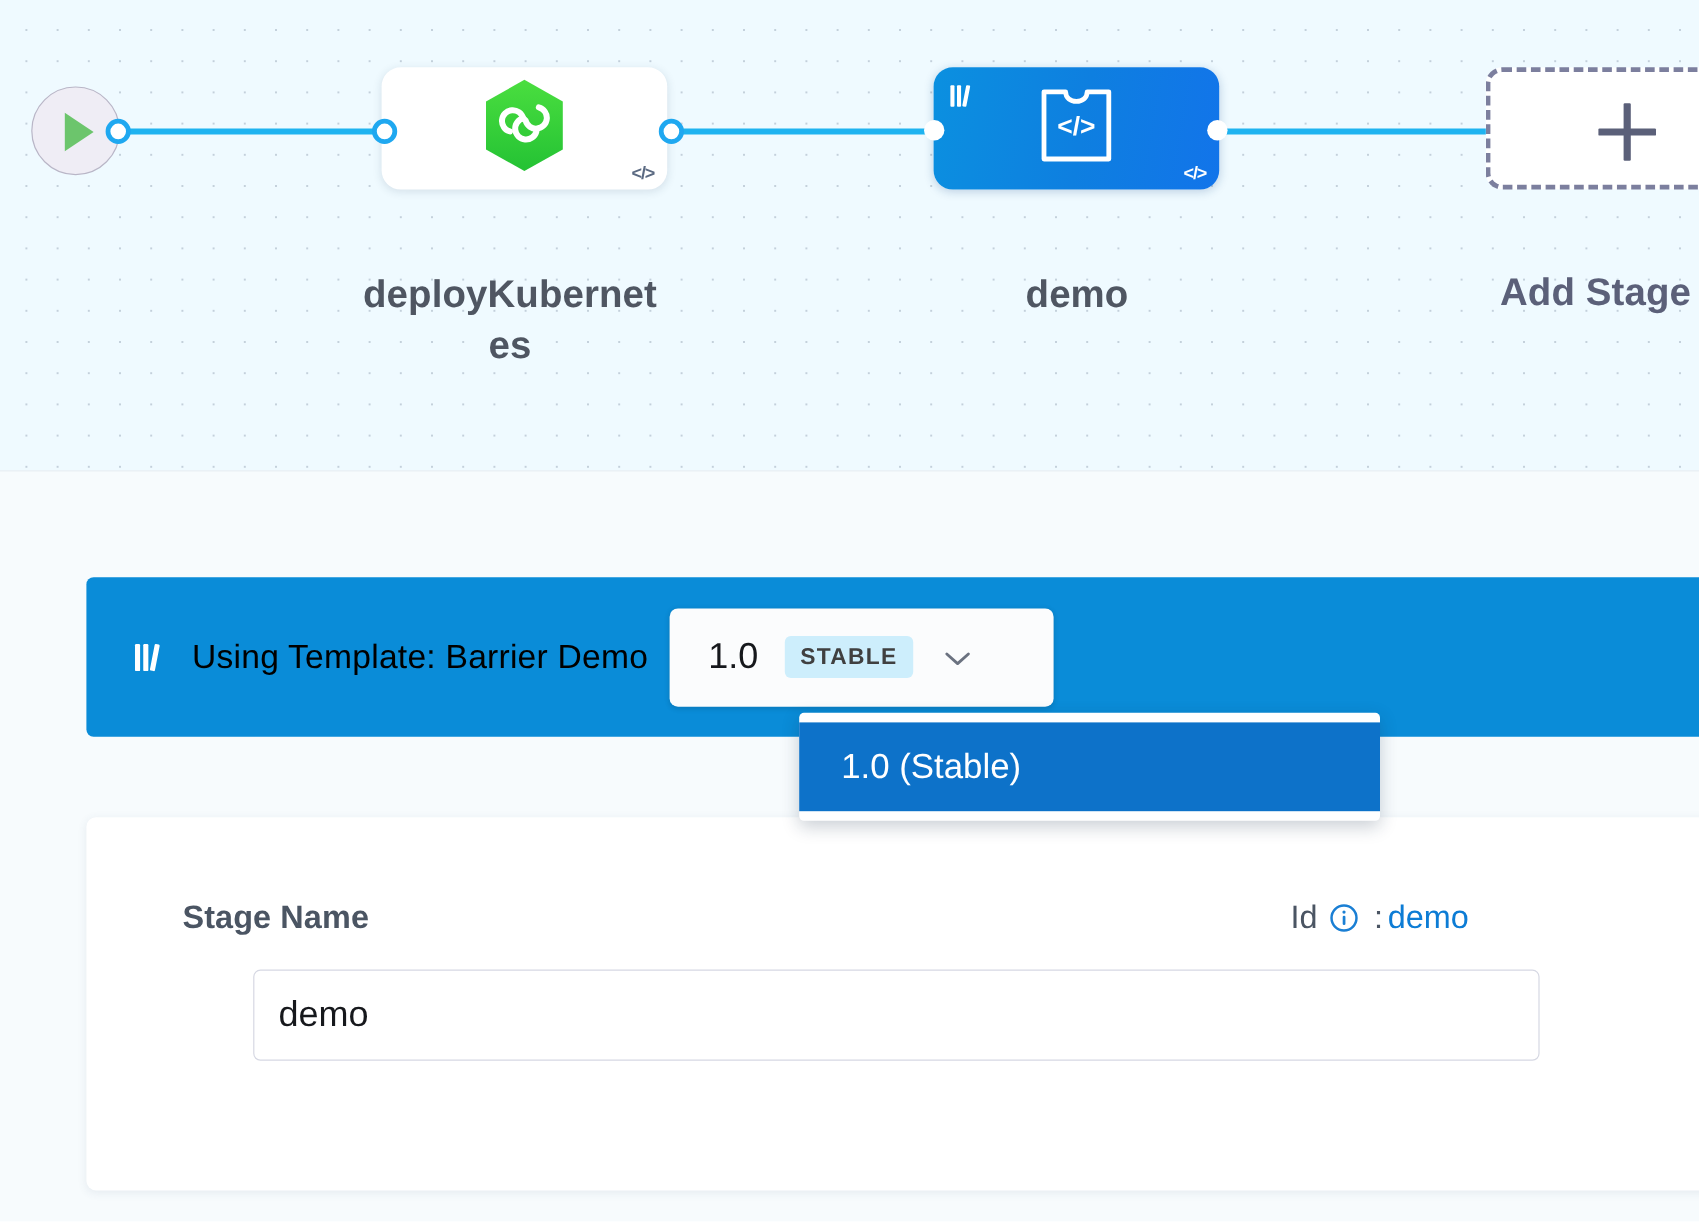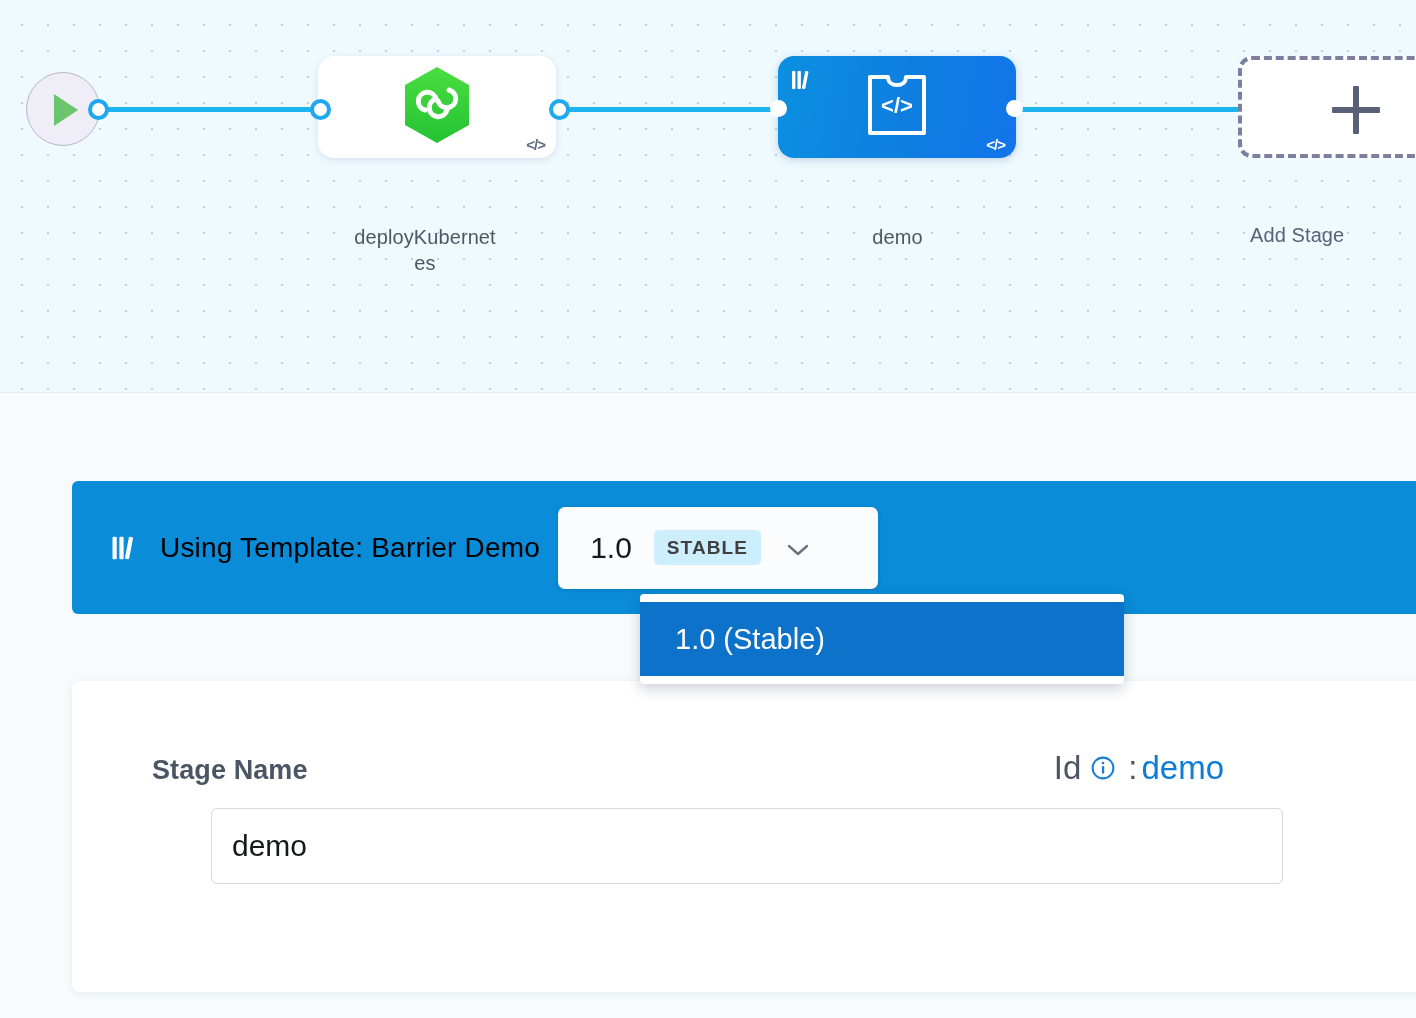--- a/index.html
+++ b/index.html
@@ -150,25 +150,26 @@
     background: #5b6079;
     border-radius: 1px;
   }
   #add-stage-box .plus::before { left: 0; top: 21px; width: 48px; height: 6px; }
   #add-stage-box .plus::after  { left: 21px; top: 0; width: 6px; height: 48px; }
 
   
   .node-label {
     position: absolute;
     text-align: center;
-    font-size: 20px;
+    font-size: 32px;
     color: #4f5662;
     line-height: 1.32;
     letter-spacing: 0.1px;
     z-index: 2;
+    font-weight: bold;
   }
   #label-k8s { left: 280px; top: 224px; width: 290px; }
   #label-demo { left: 800px; top: 224px; width: 195px; }
   #label-add { left: 1250px; top: 222px; width: 280px; text-align: left; white-space: nowrap; color: #5b6079; }
 
   
   #panel {
     position: absolute;
     left: 0; top: 393px;
     width: 1416px;
@@ -233,21 +234,21 @@
   }
   #version-select .chev {
     margin-left: 26px;
     margin-right: 26px;
     width: 22px; height: 12px;
   }
 
   
   #version-menu {
     position: absolute;
-    left: 640px; top: 201px;
+    left: 666px; top: 201px;
     width: 484px;
     background: #ffffff;
     border-radius: 4px;
     box-shadow: 0 5px 14px rgba(20,40,70,0.22);
     padding: 8px 0;
     z-index: 6;
   }
   #version-menu .menu-item {
     height: 74px;
     display: flex;
@@ -284,21 +285,21 @@
   }
   #field-label {
     font-size: 27px;
     font-weight: 700;
     color: #4b5563;
     letter-spacing: 0.1px;
   }
   #id-row {
     display: flex;
     align-items: center;
-    font-size: 33px;
+    font-size: 27px;
     color: #4b5563;
     white-space: nowrap;
   }
   #id-row .info-icon { margin: 0 5px 0 9px; display:flex; align-items:center; }
   #id-row .id-colon { margin: 0 4px 0 7px; color: #4b5563; }
   #id-row .id-value { color: #0c7cd5; }
 
   #stage-name-input {
     position: absolute;
     left: 139px; top: 127px;

